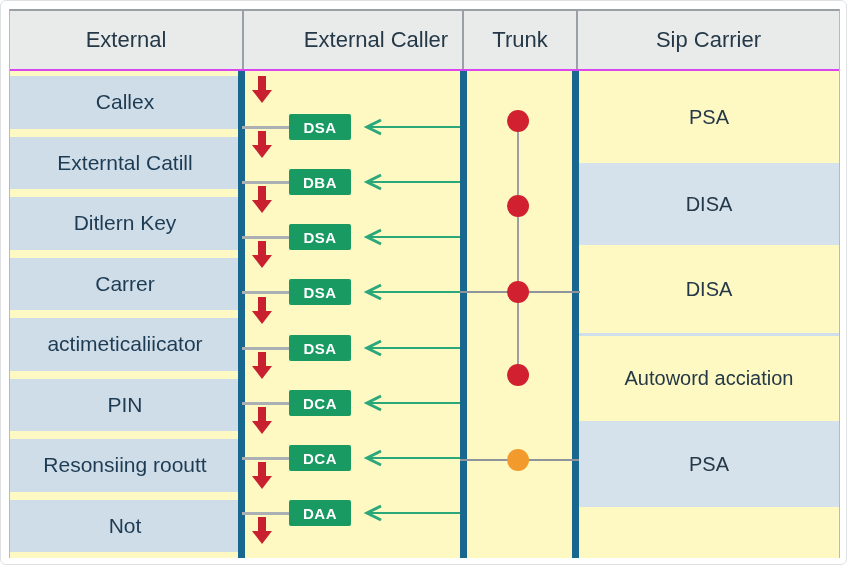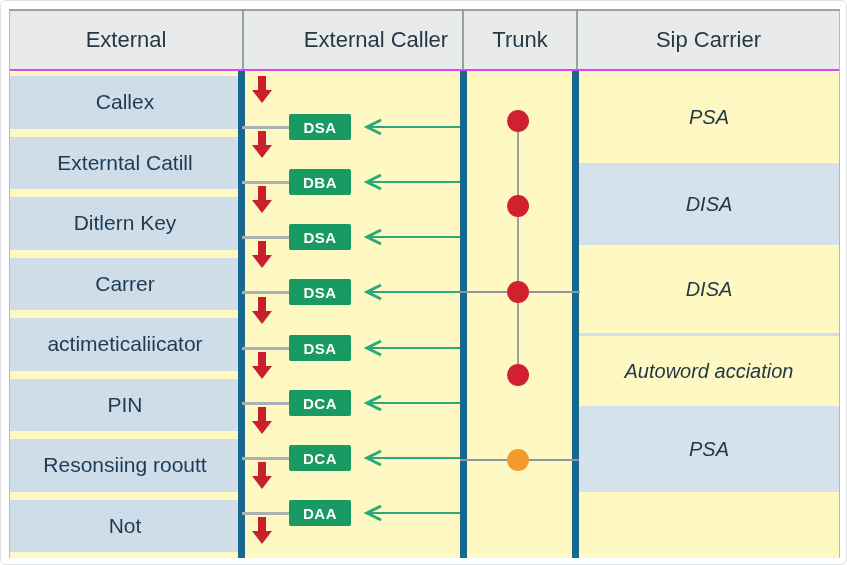--- a/index.html
+++ b/index.html
@@ -55,21 +55,21 @@
   }
   
   .vline{position:absolute;left:507px;top:50px;width:2px;height:254px;background:#9aa0a4;}
   .hline{position:absolute;left:450px;width:120px;height:2px;background:#8e9499;}
   .hl1{top:220px;} .hl2{top:388px;}
   .dot{position:absolute;width:22px;height:22px;border-radius:50%;left:497px;}
   
   .sipcol{position:absolute;left:569px;right:0;top:0;bottom:0;display:flex;flex-direction:column;}
   .sec{
     display:flex;align-items:center;justify-content:center;
-    color:#243847;font-size:20px;background:transparent;font-style:italic;
+    color:#243847;font-size:20px;background:transparent;
   }
   .sec.hl{background:#d5e1eb;}
   .sec.divider{background:#cfe0ec;}
 </style>
 </head>
 <body>
 
 <div class="frame">
   <div class="table">
 
@@ -206,20 +206,20 @@
       <div class="dot" style="top: 124px; background: rgb(209, 32, 47);"></div>
       <div class="dot" style="top: 210px; background: rgb(209, 32, 47);"></div>
       <div class="dot" style="top: 293px; background: rgb(209, 32, 47);"></div>
       <div class="dot" style="top: 378px; background: rgb(242, 155, 44);"></div>
 
       <div class="sipcol">
         <div class="sec" style="height:92px">PSA</div>
         <div class="sec hl" style="height:82px">DISA</div>
         <div class="sec" style="height:88px">DISA</div>
         <div class="sec divider" style="height:3px"></div>
-        <div class="sec" style="height:70px">Autoword acciation</div>
+        <div class="sec" style="height:85px">Autoword acciation</div>
         <div class="sec hl" style="height:86px">PSA</div>
         <div class="sec" style="flex:1"></div>
       </div>
 
     </div>
   </div>
 </div>
 
 </body></html>

